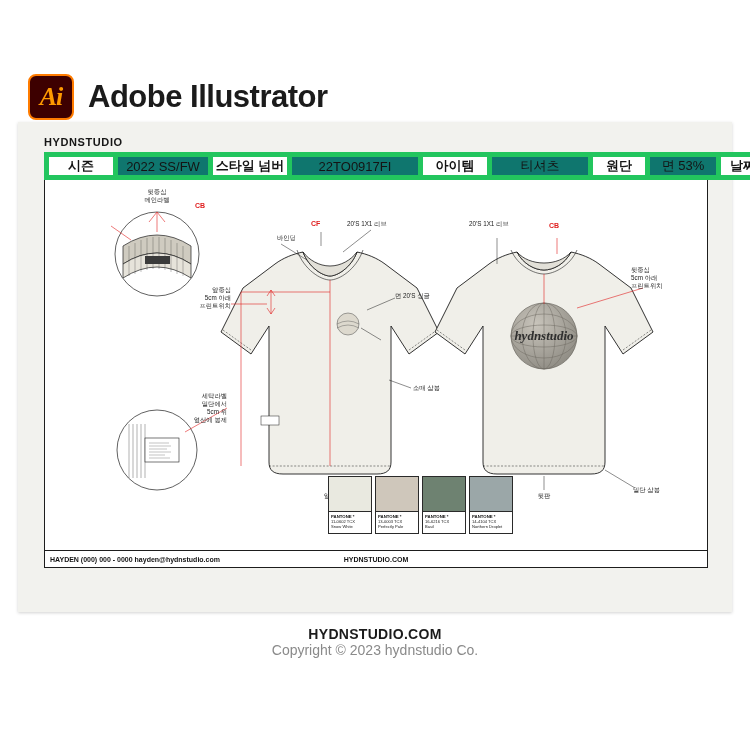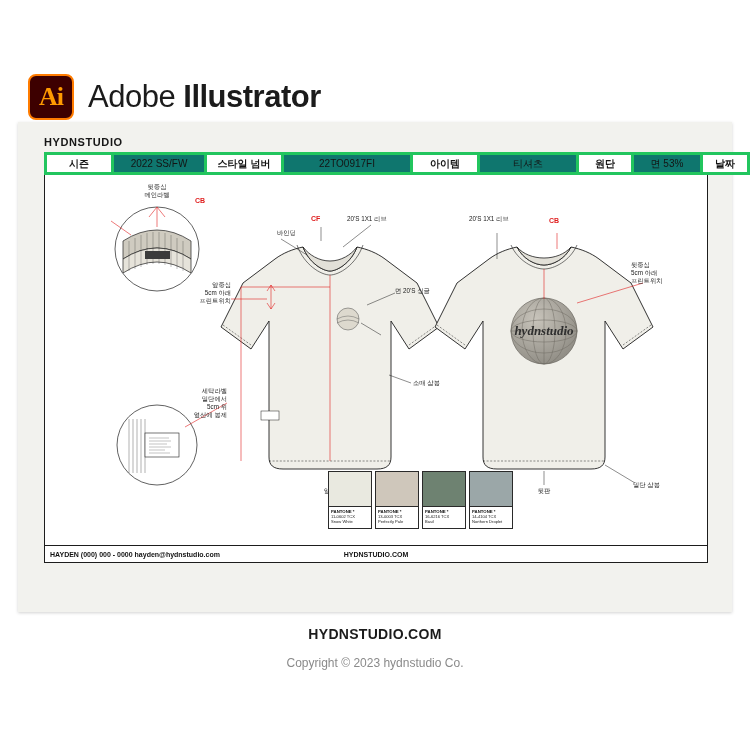--- a/index.html
+++ b/index.html
@@ -35,29 +35,30 @@
     border: 2px solid #ff7c00;
     display: flex;
     align-items: center;
     justify-content: center;
     box-sizing: border-box;
   }
   .ai-logo span {
     color: #ff9a00;
     font-size: 26px;
     font-weight: bold;
+    font-style: italic;
     font-family: "Liberation Serif", serif;
     letter-spacing: -1px;
   }
   .ai-title {
     font-size: 31px;
     color: #1b1b1b;
     letter-spacing: -0.5px;
   }
-  .ai-title .light { font-weight: normal; }
+  .ai-title .light { font-weight: bold; }
   .ai-title .bold { font-weight: bold; }
 
   
   .sheet {
     position: absolute;
     left: 18px;
     top: 122px;
     width: 714px;
     height: 490px;
     background: #f2f2ee;
@@ -79,23 +80,23 @@
     margin-bottom: 4px;
   }
 
   
   table.spec {
     width: 662px;
     border-collapse: collapse;
     table-layout: fixed;
   }
   table.spec td {
-    border: 3px solid #22c55e;
+    border: 5px solid #22c55e;
     height: 17px;
-    font-size: 10px;
+    font-size: 13px;
     text-align: center;
     color: #141414;
     padding: 0 2px;
     white-space: nowrap;
     overflow: hidden;
   }
   td.k { background: #ffffff; font-weight: bold; }
   td.v { background: #0f766e; }
   .spec-band {
     border: 1px solid #1d1d1d;
@@ -196,23 +197,23 @@
     top: 626px;
     text-align: center;
   }
   .caption .site {
     font-size: 14px;
     font-weight: bold;
     color: #1b1b1b;
     letter-spacing: 0.3px;
   }
   .caption .copy {
-    font-size: 12px;
+    font-size: 14px;
     color: #8a8a8a;
-    margin-top: 14px;
+    margin-top: 0;
   }
 </style>
 </head>
 <body>
 
 <div id="root">
 
   <div class="ai-header">
     <div class="ai-logo">
       <span>Ai</span>

